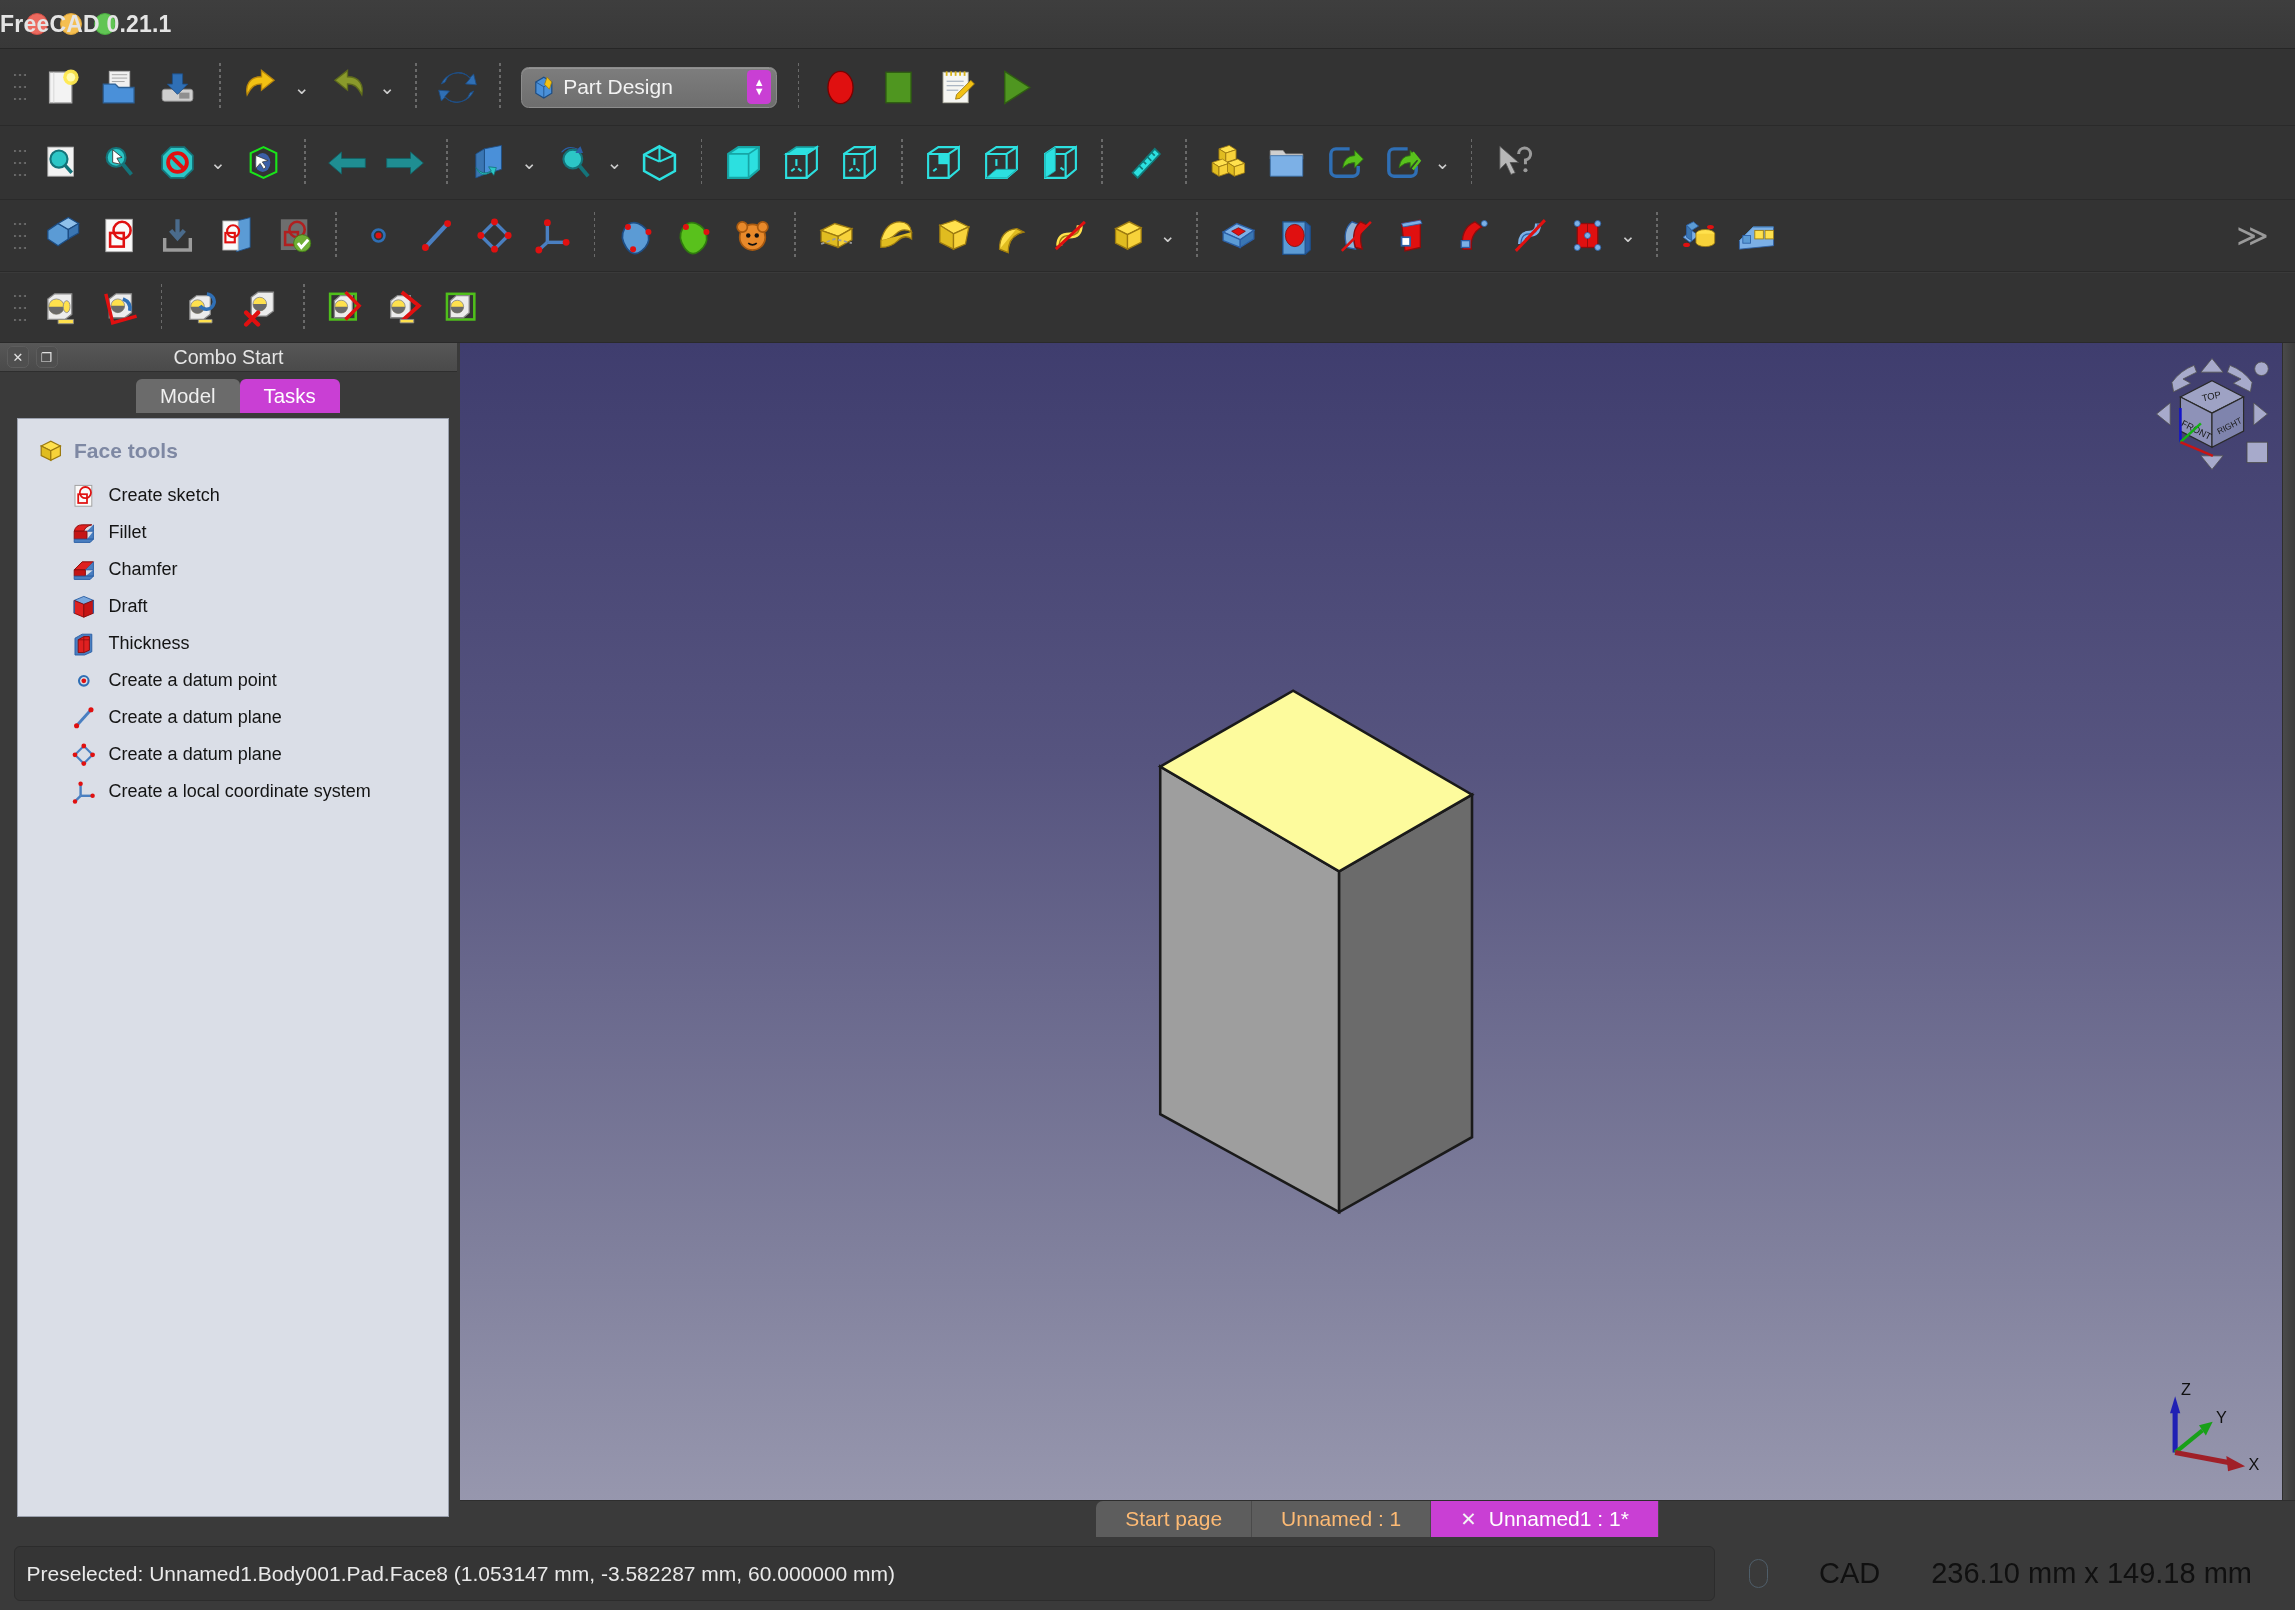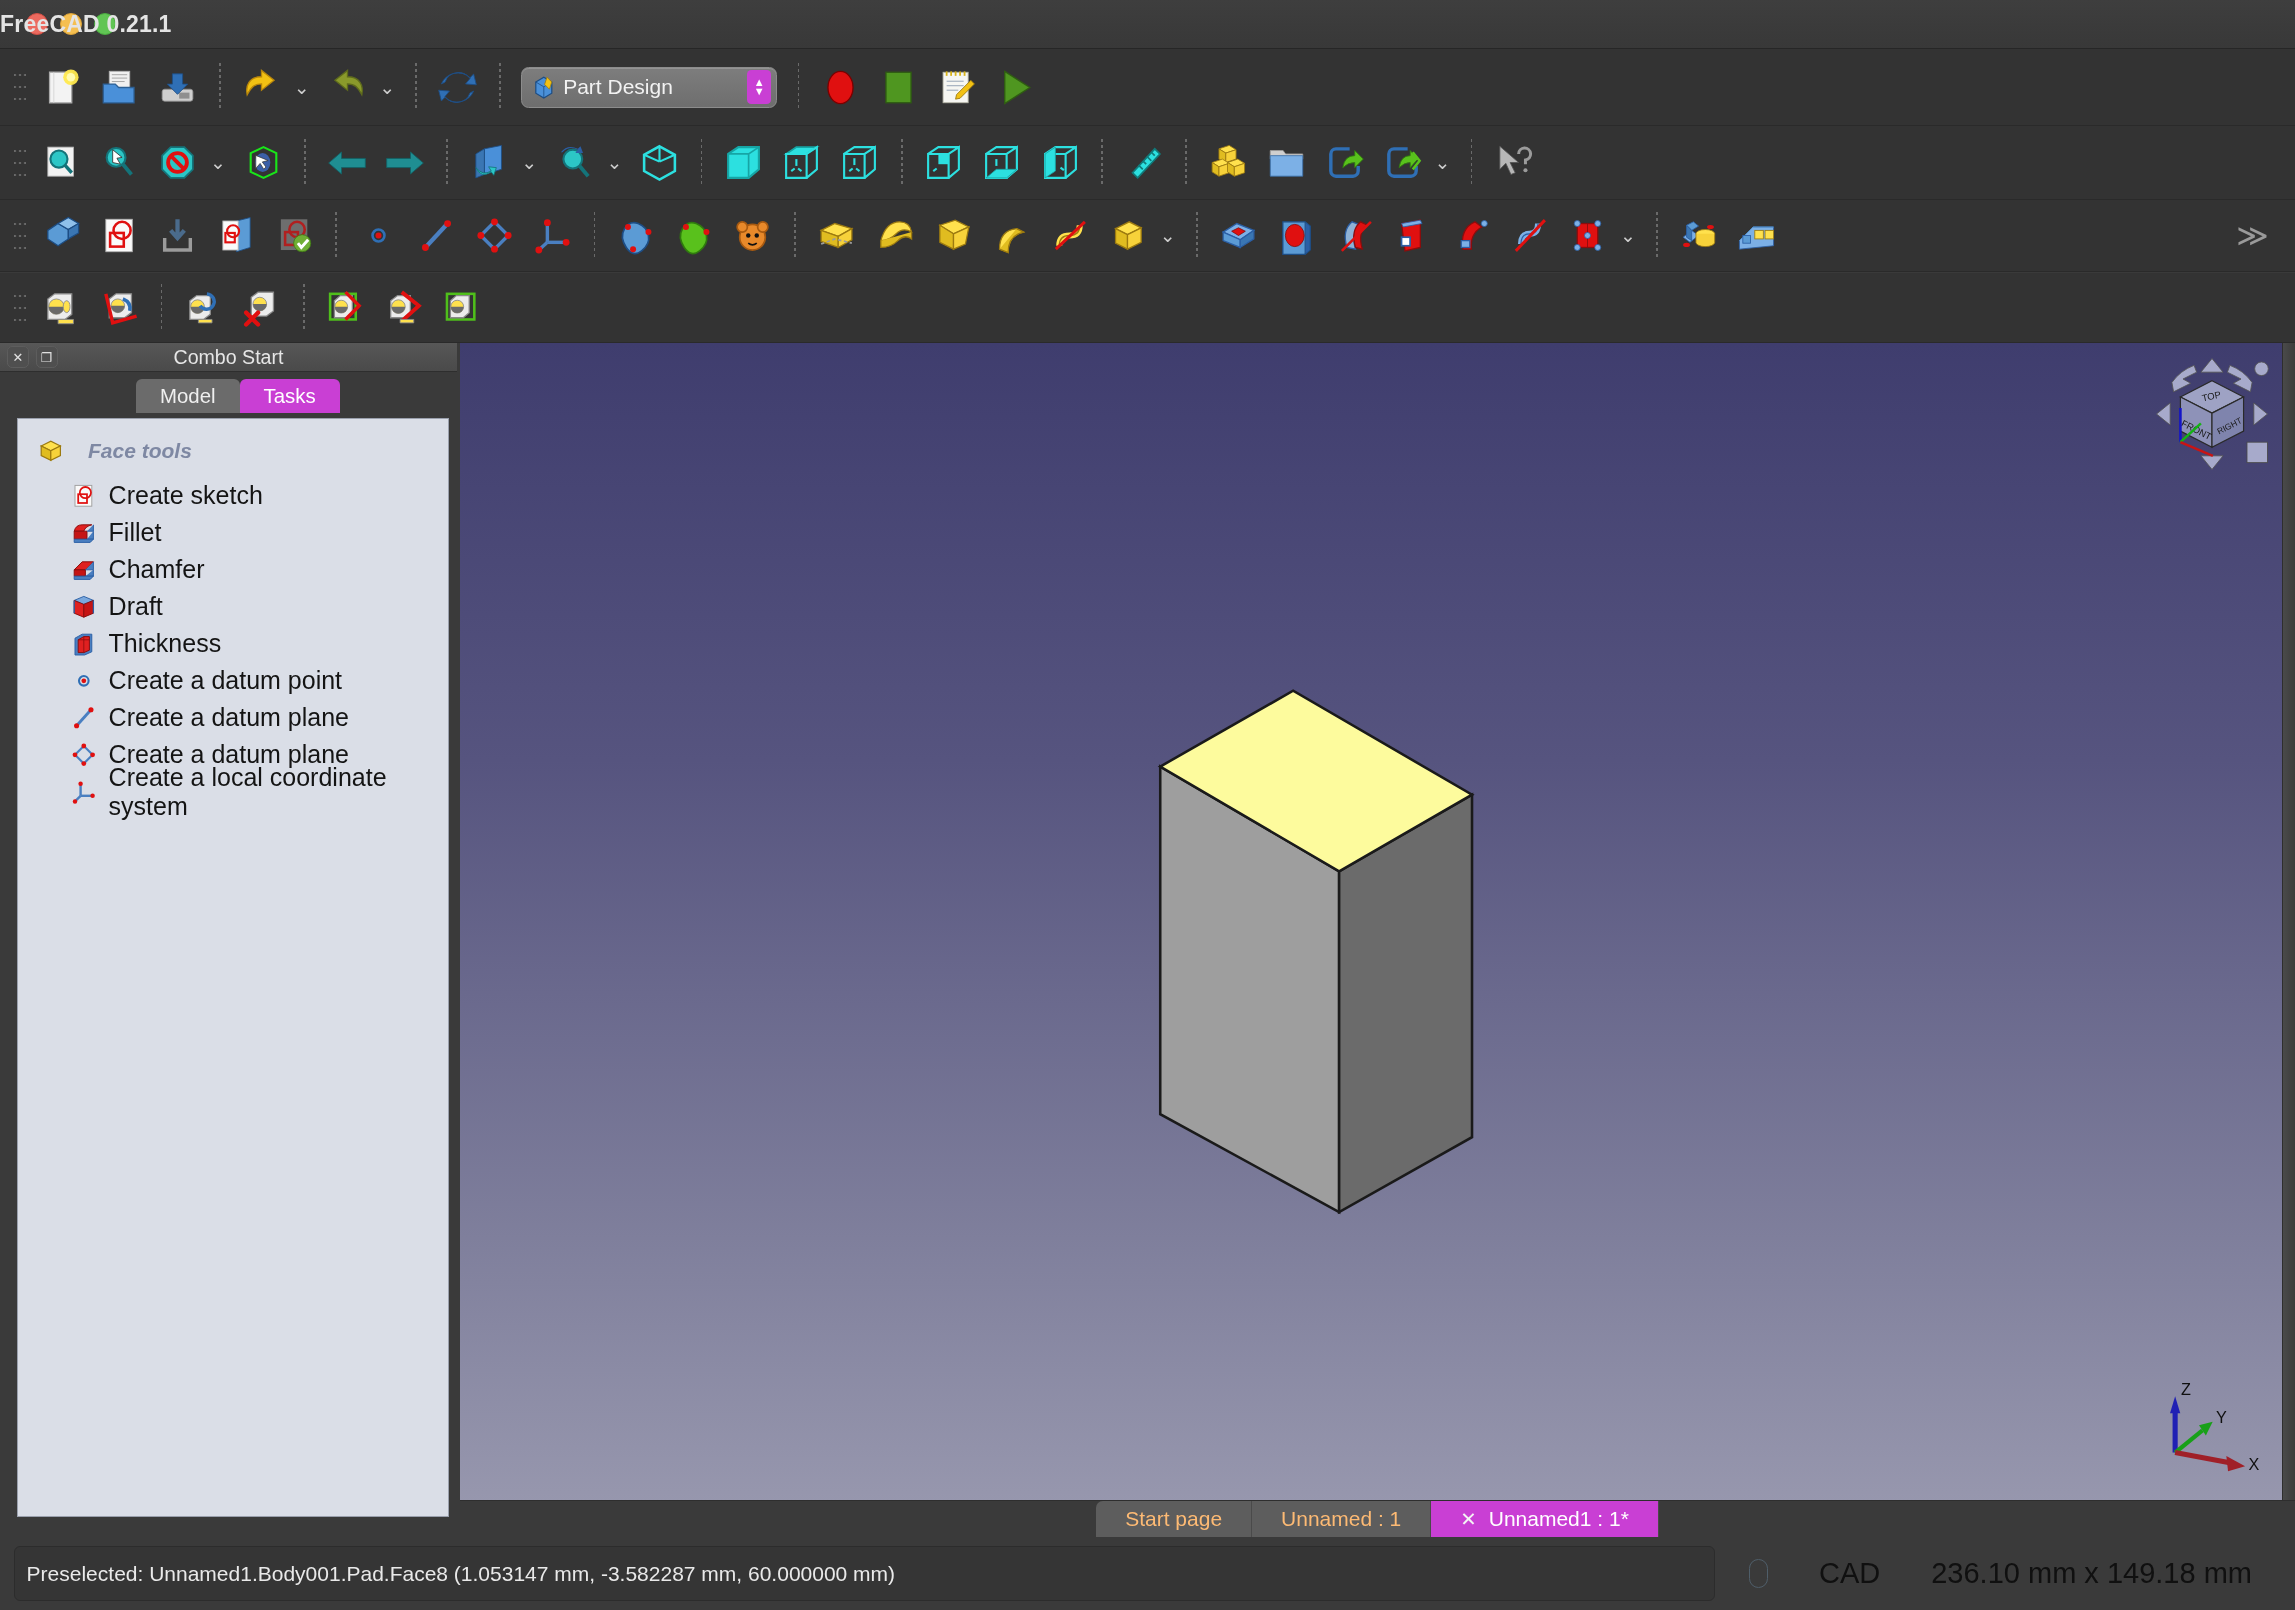--- a/index.html
+++ b/index.html
@@ -115,29 +115,28 @@
   .tab.inactive { background: #6b6b6b; color: #efefef; }
   .tab.active { background: #c93fd4; color: #ffffff; }
 
   .taskpane {
     margin: 5.1px 8.5px 8.5px 17px;
     height: 1099px;
     background: #dadee7;
     border: 0.9px solid #9aa0ad;
   }
   .group-header {
-    display:flex; align-items:center; gap: 24px;
+    display:flex; align-items:center; gap: 10px;
     padding: 19px 0 8.5px 20.4px;
-    font-style: italic;
   }
   .group-header .gl { color: #7e88a3; font-size: 21px; font-weight: bold; }
   .tasklist { padding: 5.1px 0 0 53px; }
   .taskitem {
     display:flex; align-items:center; gap: 12px;
-    height: 37px; font-size: 25px; color: #141414;
+    height: 37px; font-size: 18px; color: #141414;
   }
   .ticon { width: 25.6px; height: 25.6px; flex:0 0 auto; }
 
   
   #view3d {
     position: absolute; left: 460px; top: 343px; width: 1835px; height: 1193px;
     background: linear-gradient(180deg, #3f3d6e 0%, #56547f 35%, #7f7f9c 75%, #9a9ab0 100%);
     overflow: hidden;
   }
   #view3d::after {

